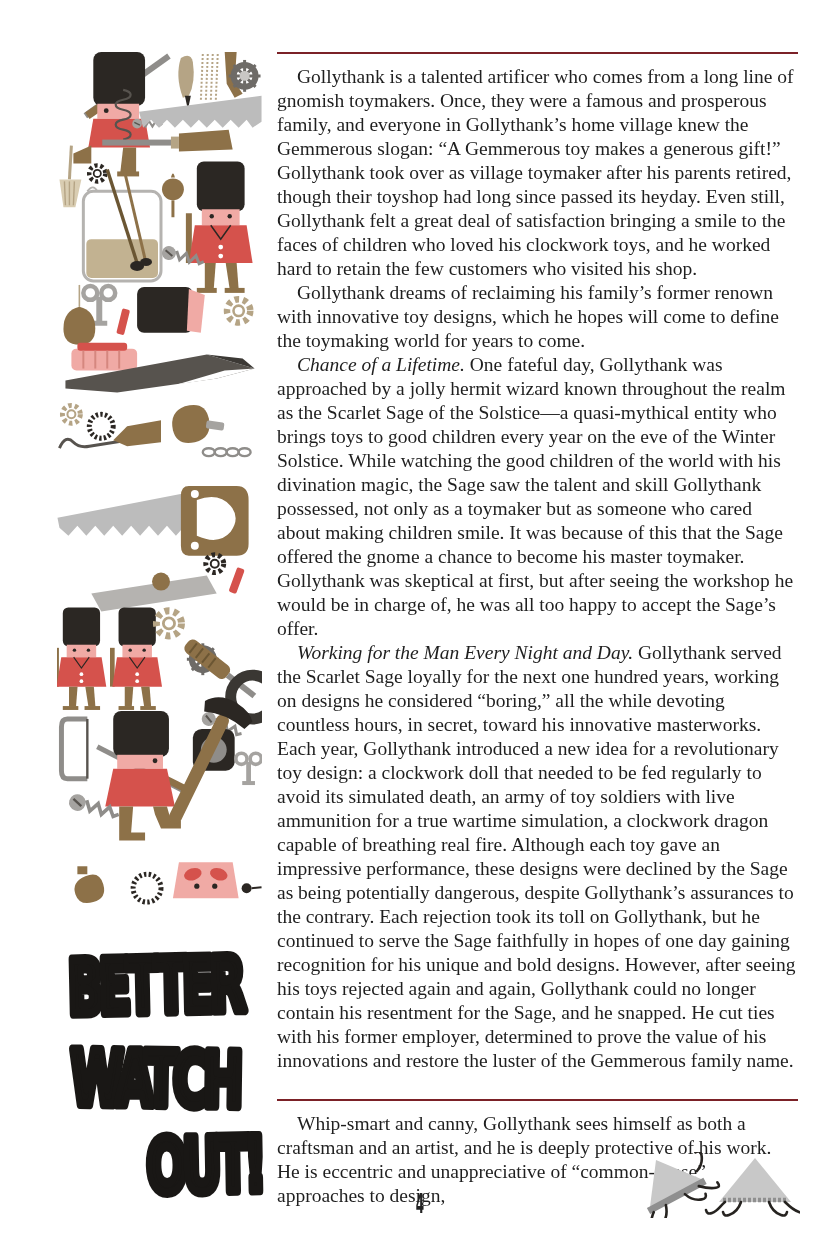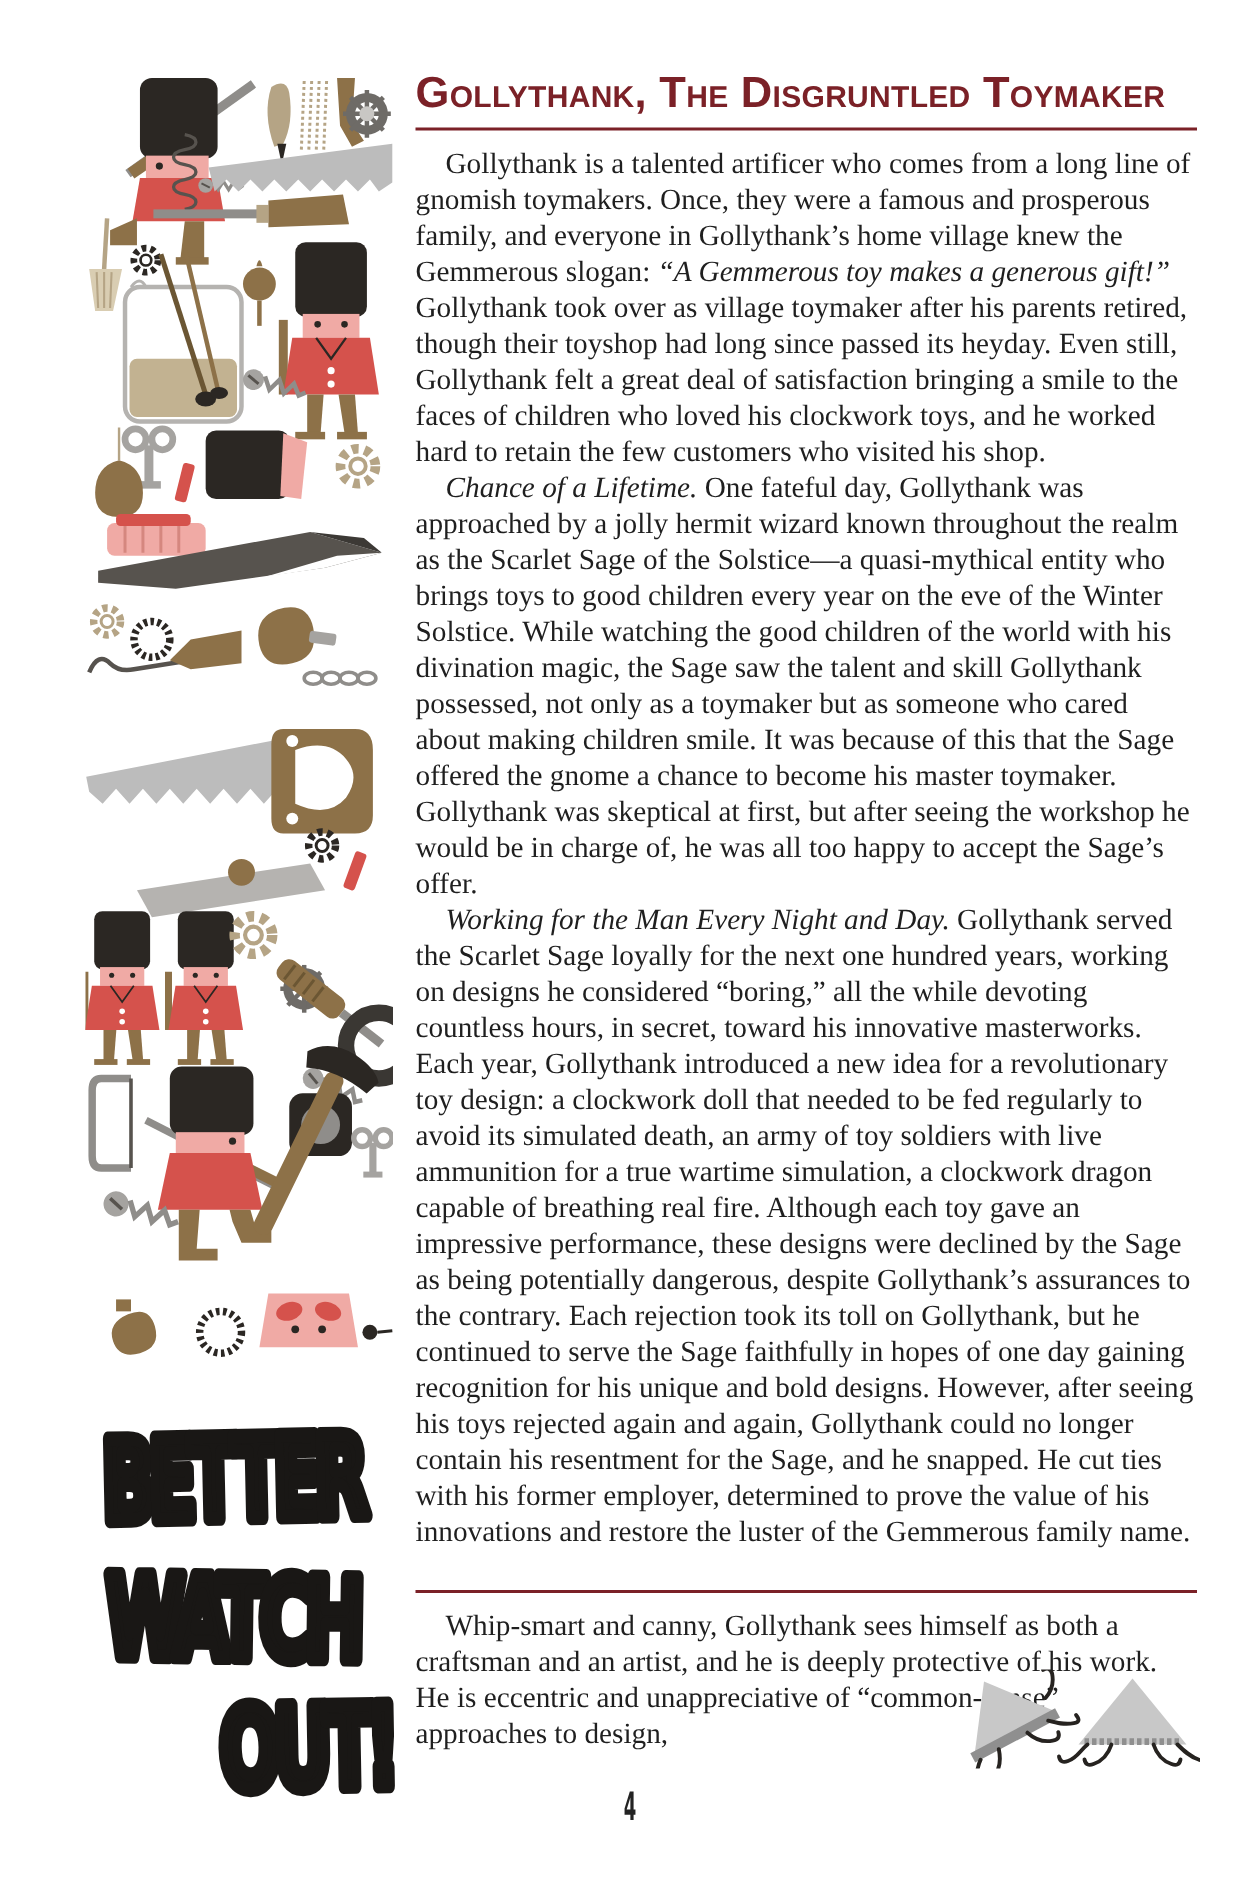--- a/index.html
+++ b/index.html
@@ -25,21 +25,21 @@
     font-family:"Liberation Sans",sans-serif;font-variant:small-caps;
     font-weight:bold;font-size:29px;line-height:33px;letter-spacing:.2px;
     color:var(--heading-color);margin:0;
   }
   .rule{border:0;border-top:2px solid var(--rule-color);margin:6px 0 0 0;}
   .bodytext p{
     font-size:19.5px;line-height:24px;color:var(--body-color);
     margin:0;text-indent:20px;text-align:left;
   }
   .bodytext p:first-of-type{margin-top:11px;}
-  .it{font-style:italic;text-align:right;}
+  .it{text-align:right;}
   .lead{font-weight:normal;font-style:italic;}
   .sec2{margin-top:26px;position:relative;}
   .creatures{position:absolute;right:-2px;bottom:-10px;width:175px;height:66px;z-index:3;}
   .leg{stroke:#262320;stroke-width:2.6;fill:none;stroke-linecap:round;}
   .pagenum{
     position:absolute;left:50%;top:1192px;
     transform:translateX(-50%) scale(.6,1.3);
     font-family:"DejaVu Sans",sans-serif;font-weight:bold;font-size:20px;color:#232323;
   }
 </style>
@@ -316,24 +316,24 @@
     </g>
     <g transform="translate(0,186) rotate(-1) scale(0.96,1.5)">
       <text x="206" y="52" font-size="50" text-anchor="end">OUT!</text>
     </g>
   </svg>
 </aside>
 
 <main class="content">
 
   <section>
-    <h1 class="sec">Gollythank, The Disgruntled Toymaker</h1>
     <hr class="rule">
     <div class="bodytext">
       <p><span>Gollythank is a talented artificer who comes from a long line of gnomish toymakers. Once, they were a famous and prosperous family, and everyone in Gollythank’s home village knew the Gemmerous slogan: </span><span class="it">“A Gemmerous toy makes a generous gift!”</span><span> Gollythank took over as village toymaker after his parents retired, though their toyshop had long since passed its heyday. Even still, Gollythank felt a great deal of satisfaction bringing a smile to the faces of children who loved his clockwork toys, and he worked hard to retain the few customers who visited his shop.</span></p>
+      <p><span>Gollythank dreams of reclaiming his family’s former renown with innovative toy designs, which he hopes will come to define the toymaking world for years to come.</span></p>
       <p><span class="lead">Chance of a Lifetime.</span><span> One fateful day, Gollythank was approached by a jolly hermit wizard known throughout the realm as the Scarlet Sage of the Solstice—a quasi-mythical entity who brings toys to good children every year on the eve of the Winter Solstice. While watching the good children of the world with his divination magic, the Sage saw the talent and skill Gollythank possessed, not only as a toymaker but as someone who cared about making children smile. It was because of this that the Sage offered the gnome a chance to become his master toymaker. Gollythank was skeptical at first, but after seeing the workshop he would be in charge of, he was all too happy to accept the Sage’s offer.</span></p>
       <p><span class="lead">Working for the Man Every Night and Day.</span><span> Gollythank served the Scarlet Sage loyally for the next one hundred years, working on designs he considered “boring,” all the while devoting countless hours, in secret, toward his innovative masterworks. Each year, Gollythank introduced a new idea for a revolutionary toy design: a clockwork doll that needed to be fed regularly to avoid its simulated death, an army of toy soldiers with live ammunition for a true wartime simulation, a clockwork dragon capable of breathing real fire. Although each toy gave an impressive performance, these designs were declined by the Sage as being potentially dangerous, despite Gollythank’s assurances to the contrary. Each rejection took its toll on Gollythank, but he continued to serve the Sage faithfully in hopes of one day gaining recognition for his unique and bold designs. However, after seeing his toys rejected again and again, Gollythank could no longer contain his resentment for the Sage, and he snapped. He cut ties with his former employer, determined to prove the value of his innovations and restore the luster of the Gemmerous family name.</span></p>
     </div>
   </section>
 
   <section class="sec2">
     <hr class="rule">
     <svg class="creatures" viewBox="0 0 175 66" xmlns="http://www.w3.org/2000/svg">
 
       <g transform="translate(2,4) rotate(-30 44 30)">

